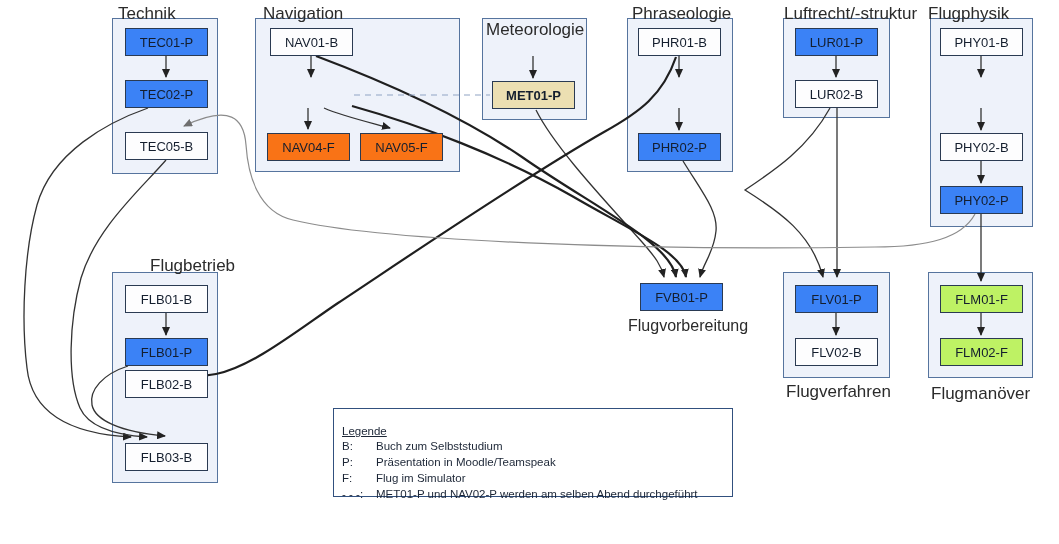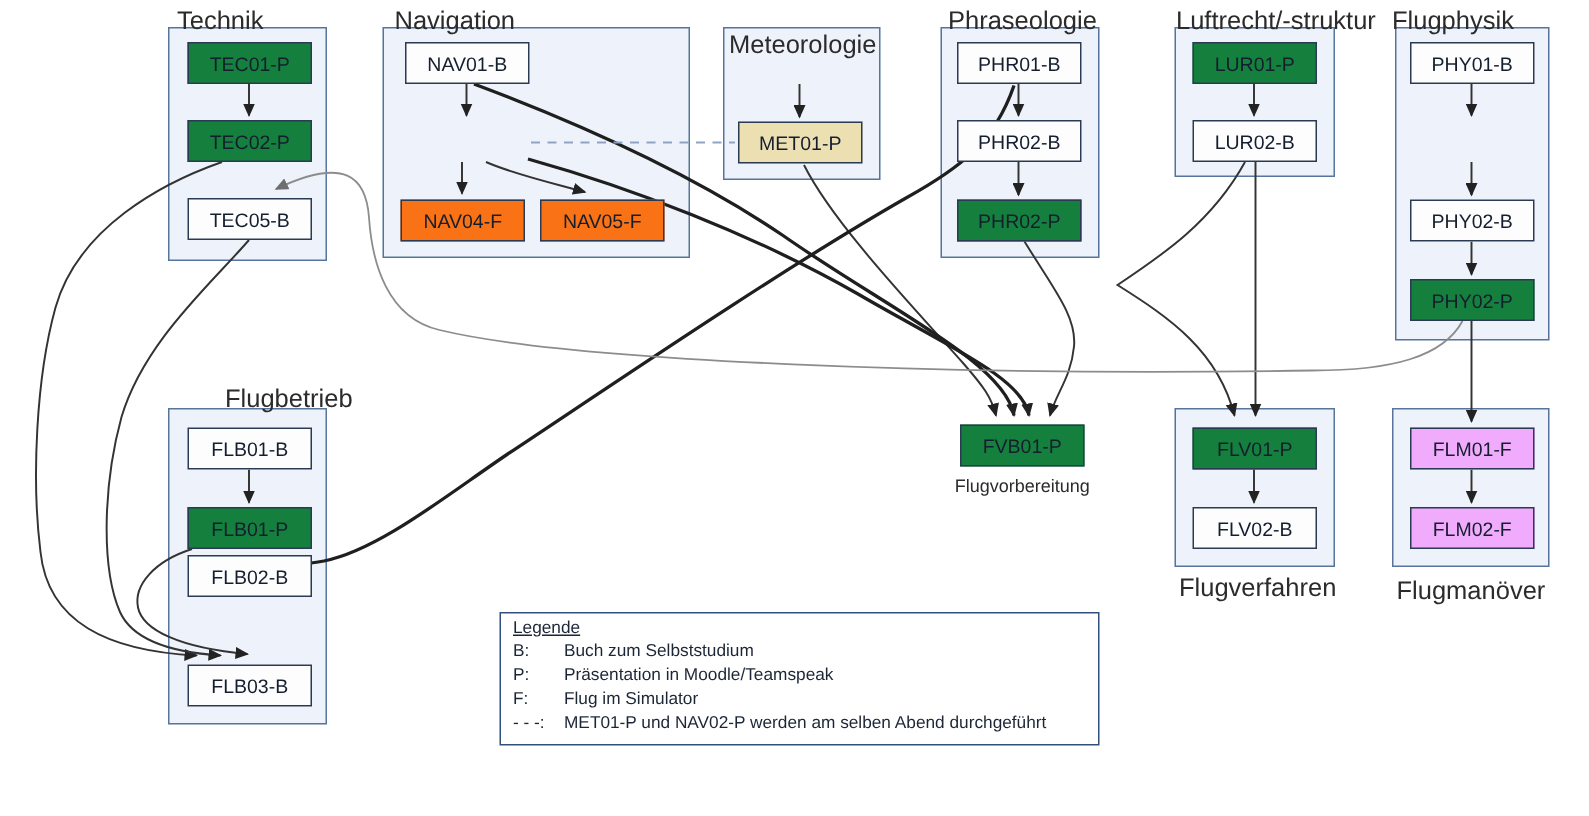--- a/index.html
+++ b/index.html
@@ -3,28 +3,28 @@
 <meta charset="utf-8">
 <style>
   html,body{margin:0;padding:0;background:#ffffff;}
   #stage{position:relative;width:1059px;height:544px;background:#ffffff;overflow:hidden;
          font-family:"Liberation Sans",sans-serif;color:#1c2636;}
   .grp{position:absolute;background:#eef2fa;border:1.5px solid #56749e;box-sizing:border-box;}
   .glabel{position:absolute;font-size:17px;color:#2b2b2b;white-space:nowrap;}
   .node{position:absolute;width:83px;height:28px;box-sizing:border-box;border:1.3px solid #2a3a52;
         display:flex;align-items:center;justify-content:center;font-size:13px;color:#141e2e;
         background:#fdfdfe;z-index:3;white-space:nowrap;}
-  .node.p{background:#15803d;}
-  .node.pm{background:#ecdfb2;}
+  .node.p{background:#3b82f6;}
+  .node.pm{background:#ecdfb2;font-weight:bold;}
   .node.f{background:#f97316;}
-  .node.fd{background:#f0abfc;}
-  .caption{position:absolute;font-size:12px;color:#2b2b2b;white-space:nowrap;z-index:3;}
+  .node.fd{background:#bef264;}
+  .caption{position:absolute;font-size:16px;color:#2b2b2b;white-space:nowrap;z-index:3;}
   svg.edges{position:absolute;left:0;top:0;z-index:2;pointer-events:none;}
   .legend{position:absolute;left:333px;top:408px;width:400px;height:89px;border:1.2px solid #31507e;
-          box-sizing:border-box;background:#ffffff;z-index:3;font-size:11.5px;padding:4px 8px;}
+          box-sizing:border-box;background:#ffffff;z-index:3;font-size:11.5px;padding:16px 8px;}
   .legend .ltitle{text-decoration:underline;margin-bottom:2px;}
   .legend table{border-collapse:collapse;font-size:11.5px;color:#1c2636;}
   .legend td{padding:0 0 2px 0;vertical-align:top;line-height:14px;}
   .legend td.k{width:34px;white-space:nowrap;}
 </style>
 </head>
 <body>
 
 <div id="stage">
 
@@ -97,21 +97,20 @@
   <div class="node p" style="left:125px;top:80px">TEC02-P</div>
   <div class="node" style="left:125px;top:132px">TEC05-B</div>
 
   <div class="node" style="left:270px;top:28px">NAV01-B</div>
   <div class="node f" style="left:267px;top:133px">NAV04-F</div>
   <div class="node f" style="left:360px;top:133px">NAV05-F</div>
 
   <div class="node pm" style="left:492px;top:81px">MET01-P</div>
 
   <div class="node" style="left:638px;top:28px">PHR01-B</div>
-  <div class="node" style="left:638px;top:80px">PHR02-B</div>
   <div class="node p" style="left:638px;top:133px">PHR02-P</div>
 
   <div class="node p" style="left:795px;top:28px">LUR01-P</div>
   <div class="node" style="left:795px;top:80px">LUR02-B</div>
 
   <div class="node" style="left:940px;top:28px">PHY01-B</div>
   <div class="node" style="left:940px;top:133px">PHY02-B</div>
   <div class="node p" style="left:940px;top:186px">PHY02-P</div>
 
   <div class="node" style="left:125px;top:285px">FLB01-B</div>

